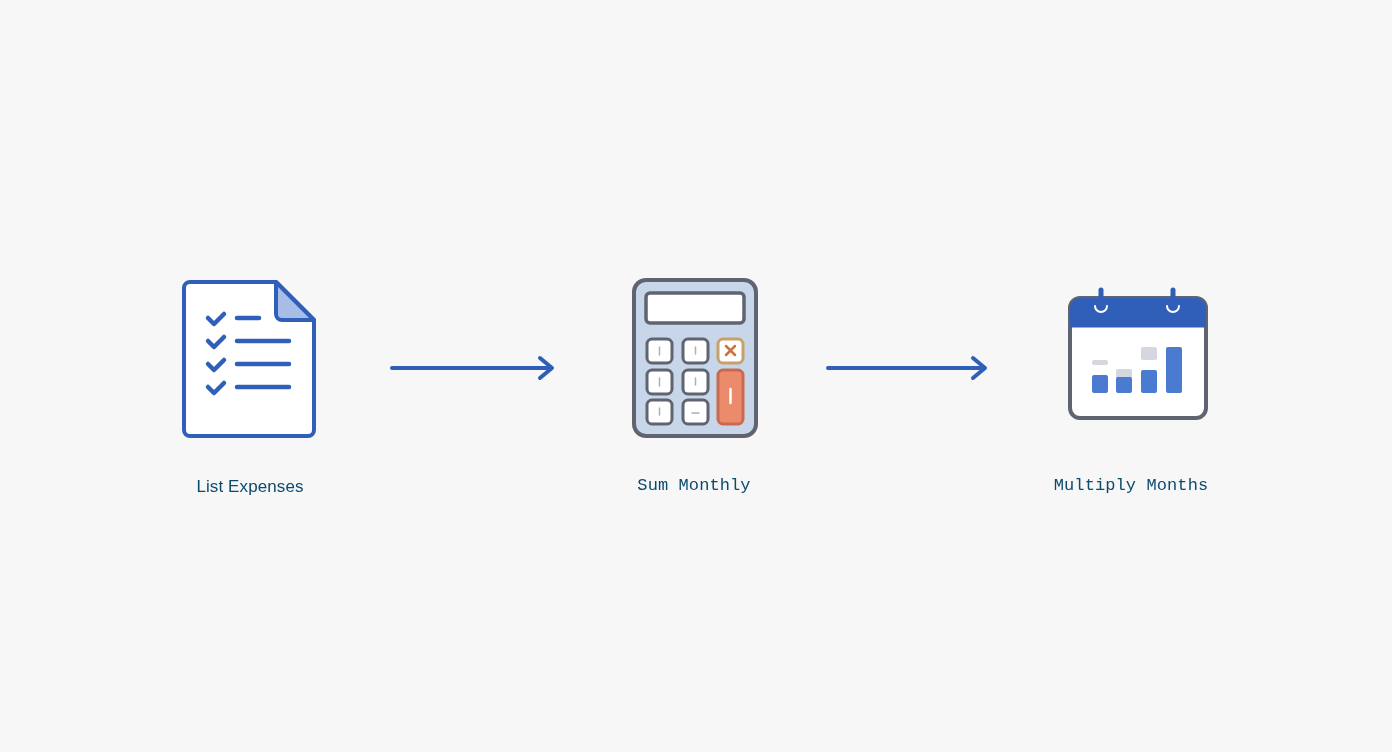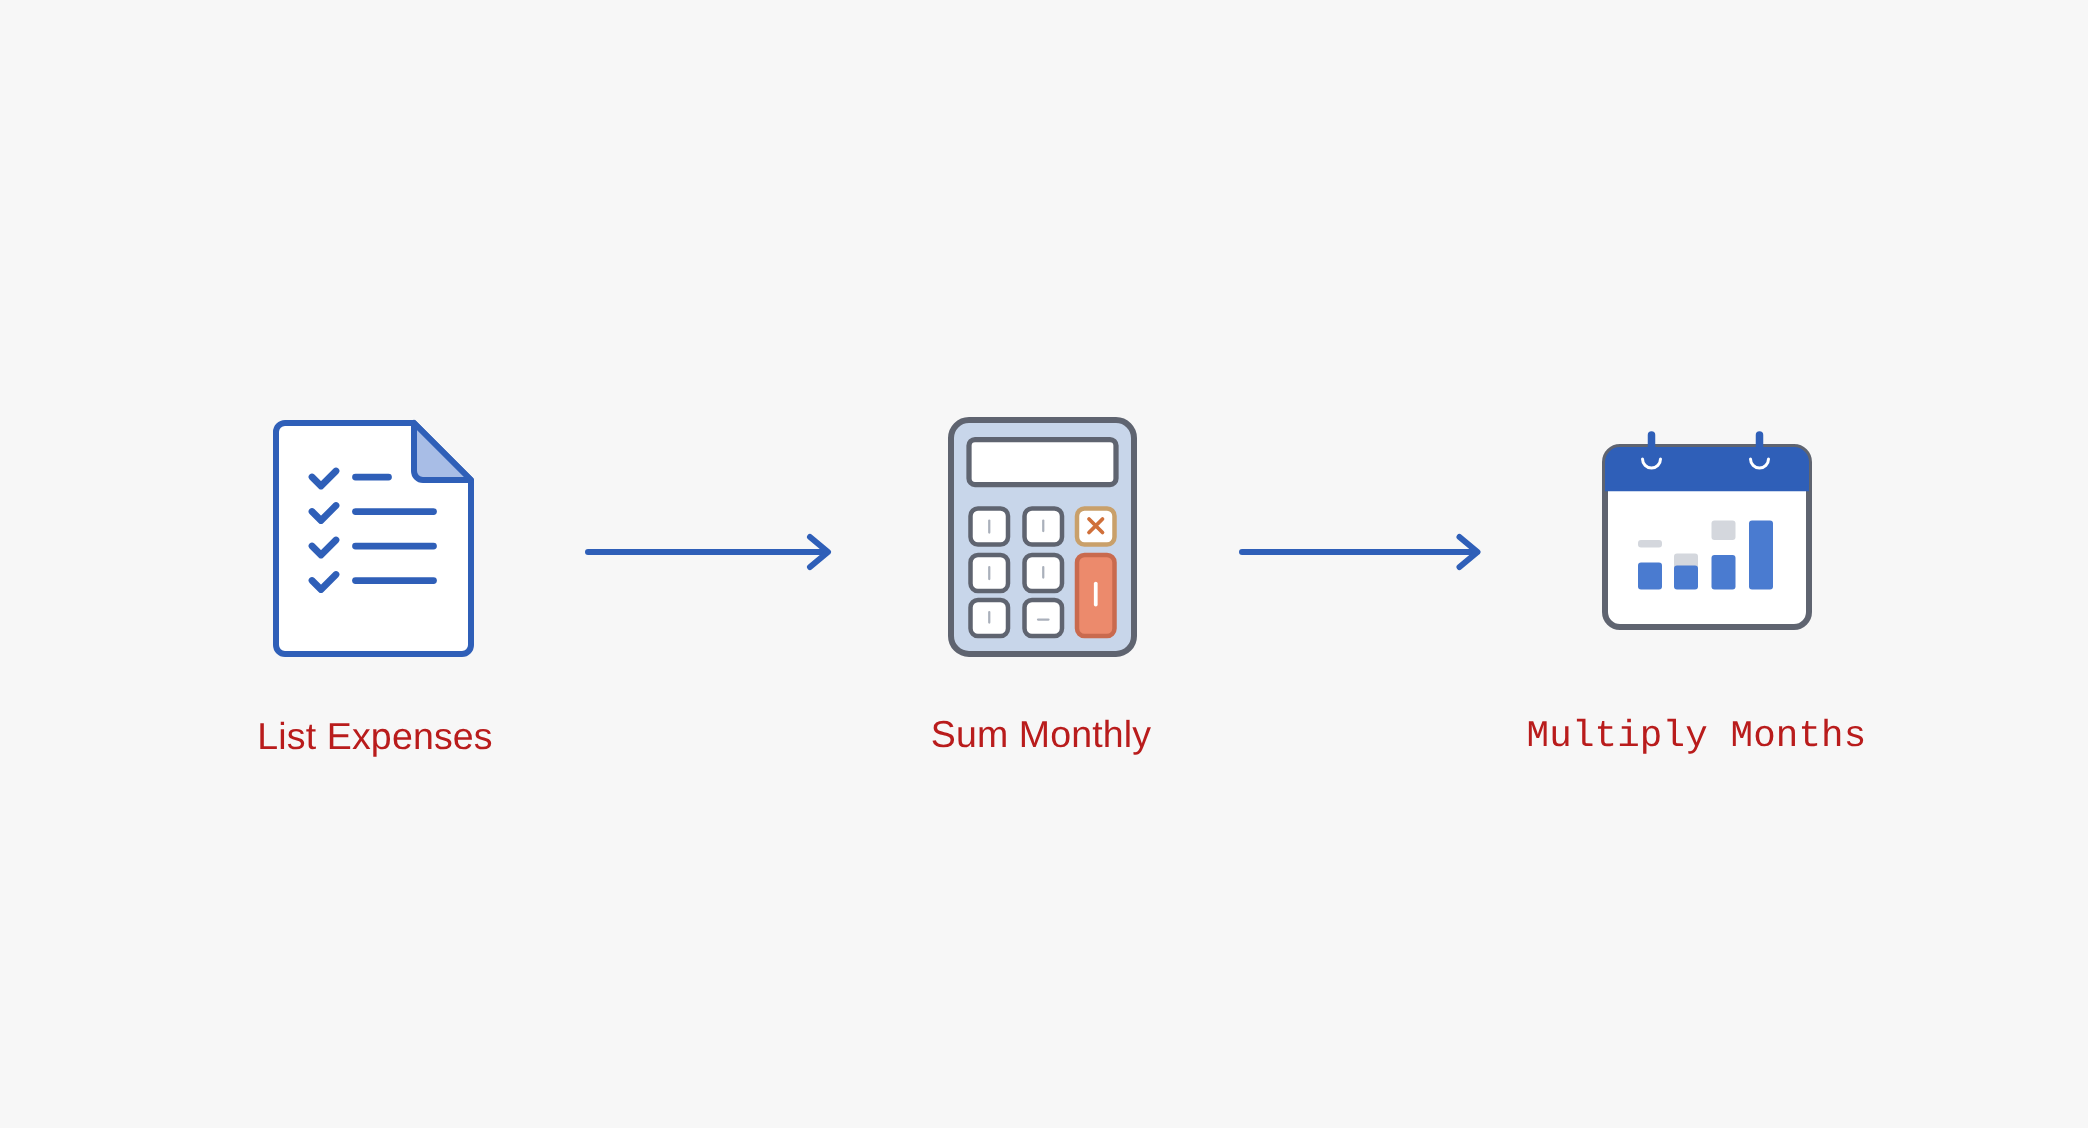--- a/index.html
+++ b/index.html
@@ -5,22 +5,22 @@
   html, body {
     margin: 0; padding: 0;
     width: 1392px; height: 752px;
     background: #f7f7f7;
     overflow: hidden;
   }
   body { position: relative; font-family: "Liberation Sans", "DejaVu Sans", sans-serif; }
   .icon { position: absolute; }
   .label {
     position: absolute;
-    font-size: 25px;
-    color: #b91c1c;
+    font-size: 17px;
+    color: #0c4a6e;
     font-weight: 500;
     white-space: nowrap;
     transform: translateX(-50%);
     letter-spacing: 0.1px;
   }
   .arrow { position: absolute; }
 </style>
 </head>
 <body>
 
@@ -68,21 +68,21 @@
     <g stroke="#aab0bb" stroke-width="1.5" stroke-linecap="round">
       <line x1="29.5" y1="71" x2="29.5" y2="79"></line>
       <line x1="65.5" y1="71" x2="65.5" y2="78"></line>
       <line x1="29.5" y1="102" x2="29.5" y2="110"></line>
       <line x1="65.5" y1="102" x2="65.5" y2="109"></line>
       <line x1="29.5" y1="132" x2="29.5" y2="139"></line>
       <line x1="62" y1="137" x2="69" y2="137"></line>
     </g>
   </svg>
 </div>
-<div class="label" style="left:694px; top:476px;">Sum Monthly</div>
+<div class="label" style="left:694px; top:476px;font-family:Liberation Mono, monospace;">Sum Monthly</div>
 
 <div class="arrow" style="left:824px; top:355px; width:170px; height:26px;">
   <svg width="170" height="26" viewBox="0 0 170 26">
     <line x1="4" y1="13" x2="160" y2="13" stroke="#2f5fb8" stroke-width="4" stroke-linecap="round"></line>
     <path d="M149 3 L161 13 L149 23" fill="none" stroke="#2f5fb8" stroke-width="4" stroke-linecap="round" stroke-linejoin="round"></path>
   </svg>
 </div>
 
 <div class="icon" style="left:1066px; top:284px; width:144px; height:138px;">
   <svg width="144" height="138" viewBox="0 0 144 138">

